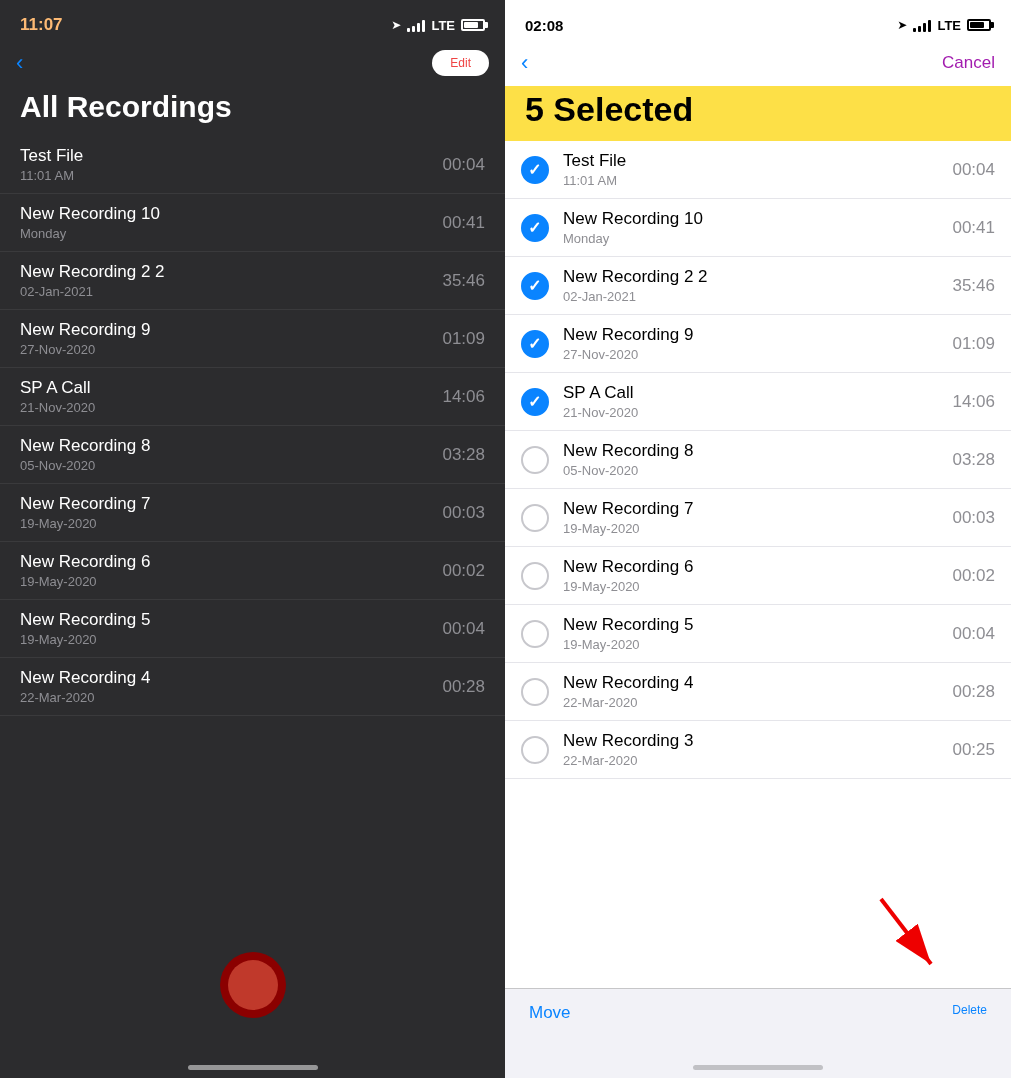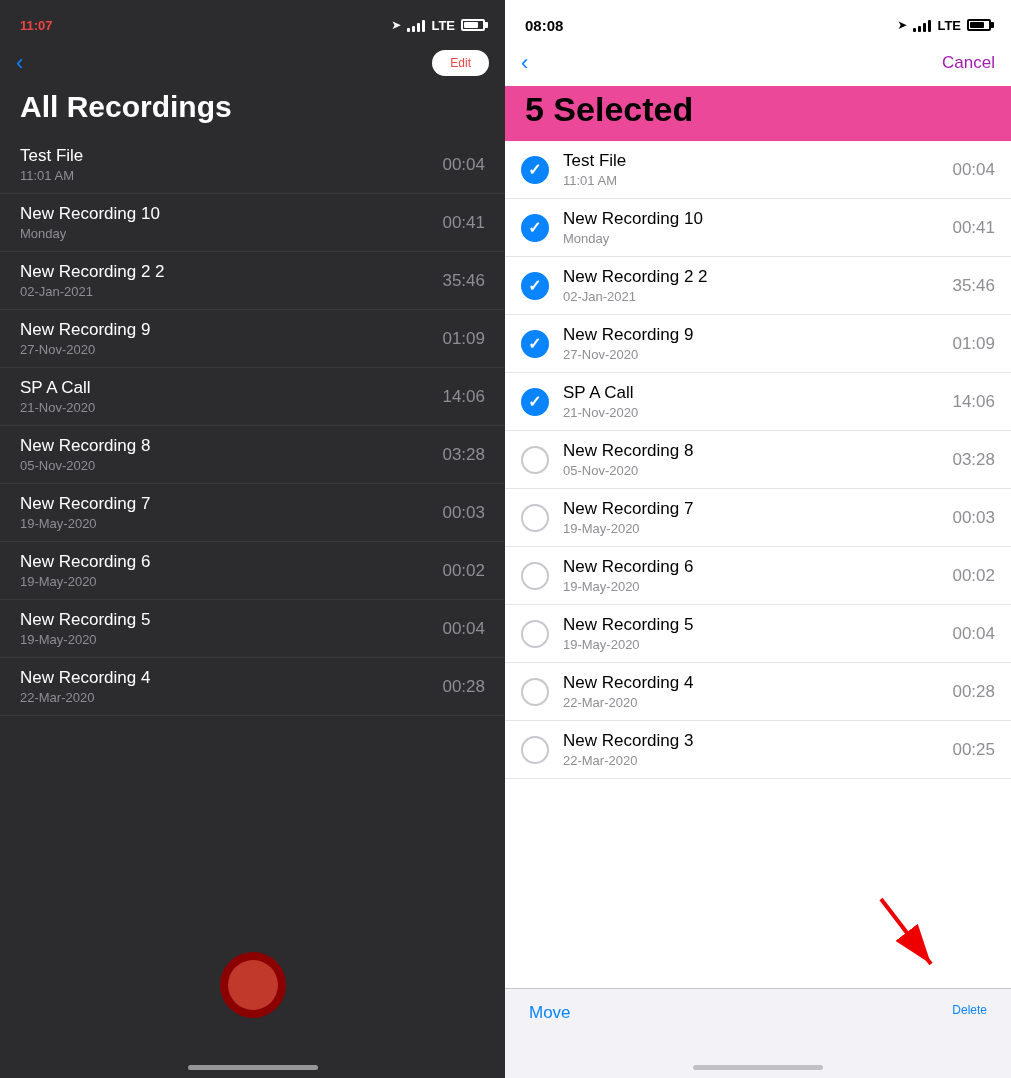--- a/index.html
+++ b/index.html
@@ -22,23 +22,23 @@
       overflow: hidden;
     }
     .left-status-bar {
       display: flex;
       justify-content: space-between;
       align-items: center;
       padding: 12px 20px 6px 20px;
       height: 44px;
     }
     .status-time-left {
-      font-size: 13px;
+      font-size: 17px;
       font-weight: 600;
-      color: #ef4444;
+      color: #fdba74;
     }
     .status-icons-left {
       display: flex;
       align-items: center;
       gap: 6px;
       color: #fff;
       font-size: 13px;
     }
     .left-nav {
       display: flex;
@@ -169,21 +169,21 @@
       font-size: 17px;
       font-weight: 400;
       background: none;
       border: none;
     }
     .right-title {
       color: #000;
       font-size: 34px;
       font-weight: 700;
       padding: 4px 20px 12px 20px;
-      background: #ec4899;
+      background: #fde047;
     }
     .right-list {
       flex: 1;
       overflow: hidden;
       background: #fff;
     }
     .right-item {
       padding: 10px 16px;
       border-bottom: 1px solid #e5e5ea;
       display: flex;
@@ -423,21 +423,21 @@
   <div class="left-record-btn">
     <div class="left-record-inner"></div>
   </div>
 
   <div class="left-home-indicator"></div>
 </div>
 
 <div class="right-panel">
 
   <div class="right-status-bar">
-    <span class="status-time-right">08:08</span>
+    <span class="status-time-right">02:08</span>
     <div class="status-icons-right">
       <span style="font-size:12px; color:#000;">➤</span>
       <div class="signal-bars" style="color:#000;">
         <div class="signal-bar" style="height:4px;"></div>
         <div class="signal-bar" style="height:6px;"></div>
         <div class="signal-bar" style="height:9px;"></div>
         <div class="signal-bar" style="height:12px;"></div>
       </div>
       <span style="font-size:13px; font-weight:600; color:#000;">LTE</span>
       <div class="battery-icon" style="color:#000;">

